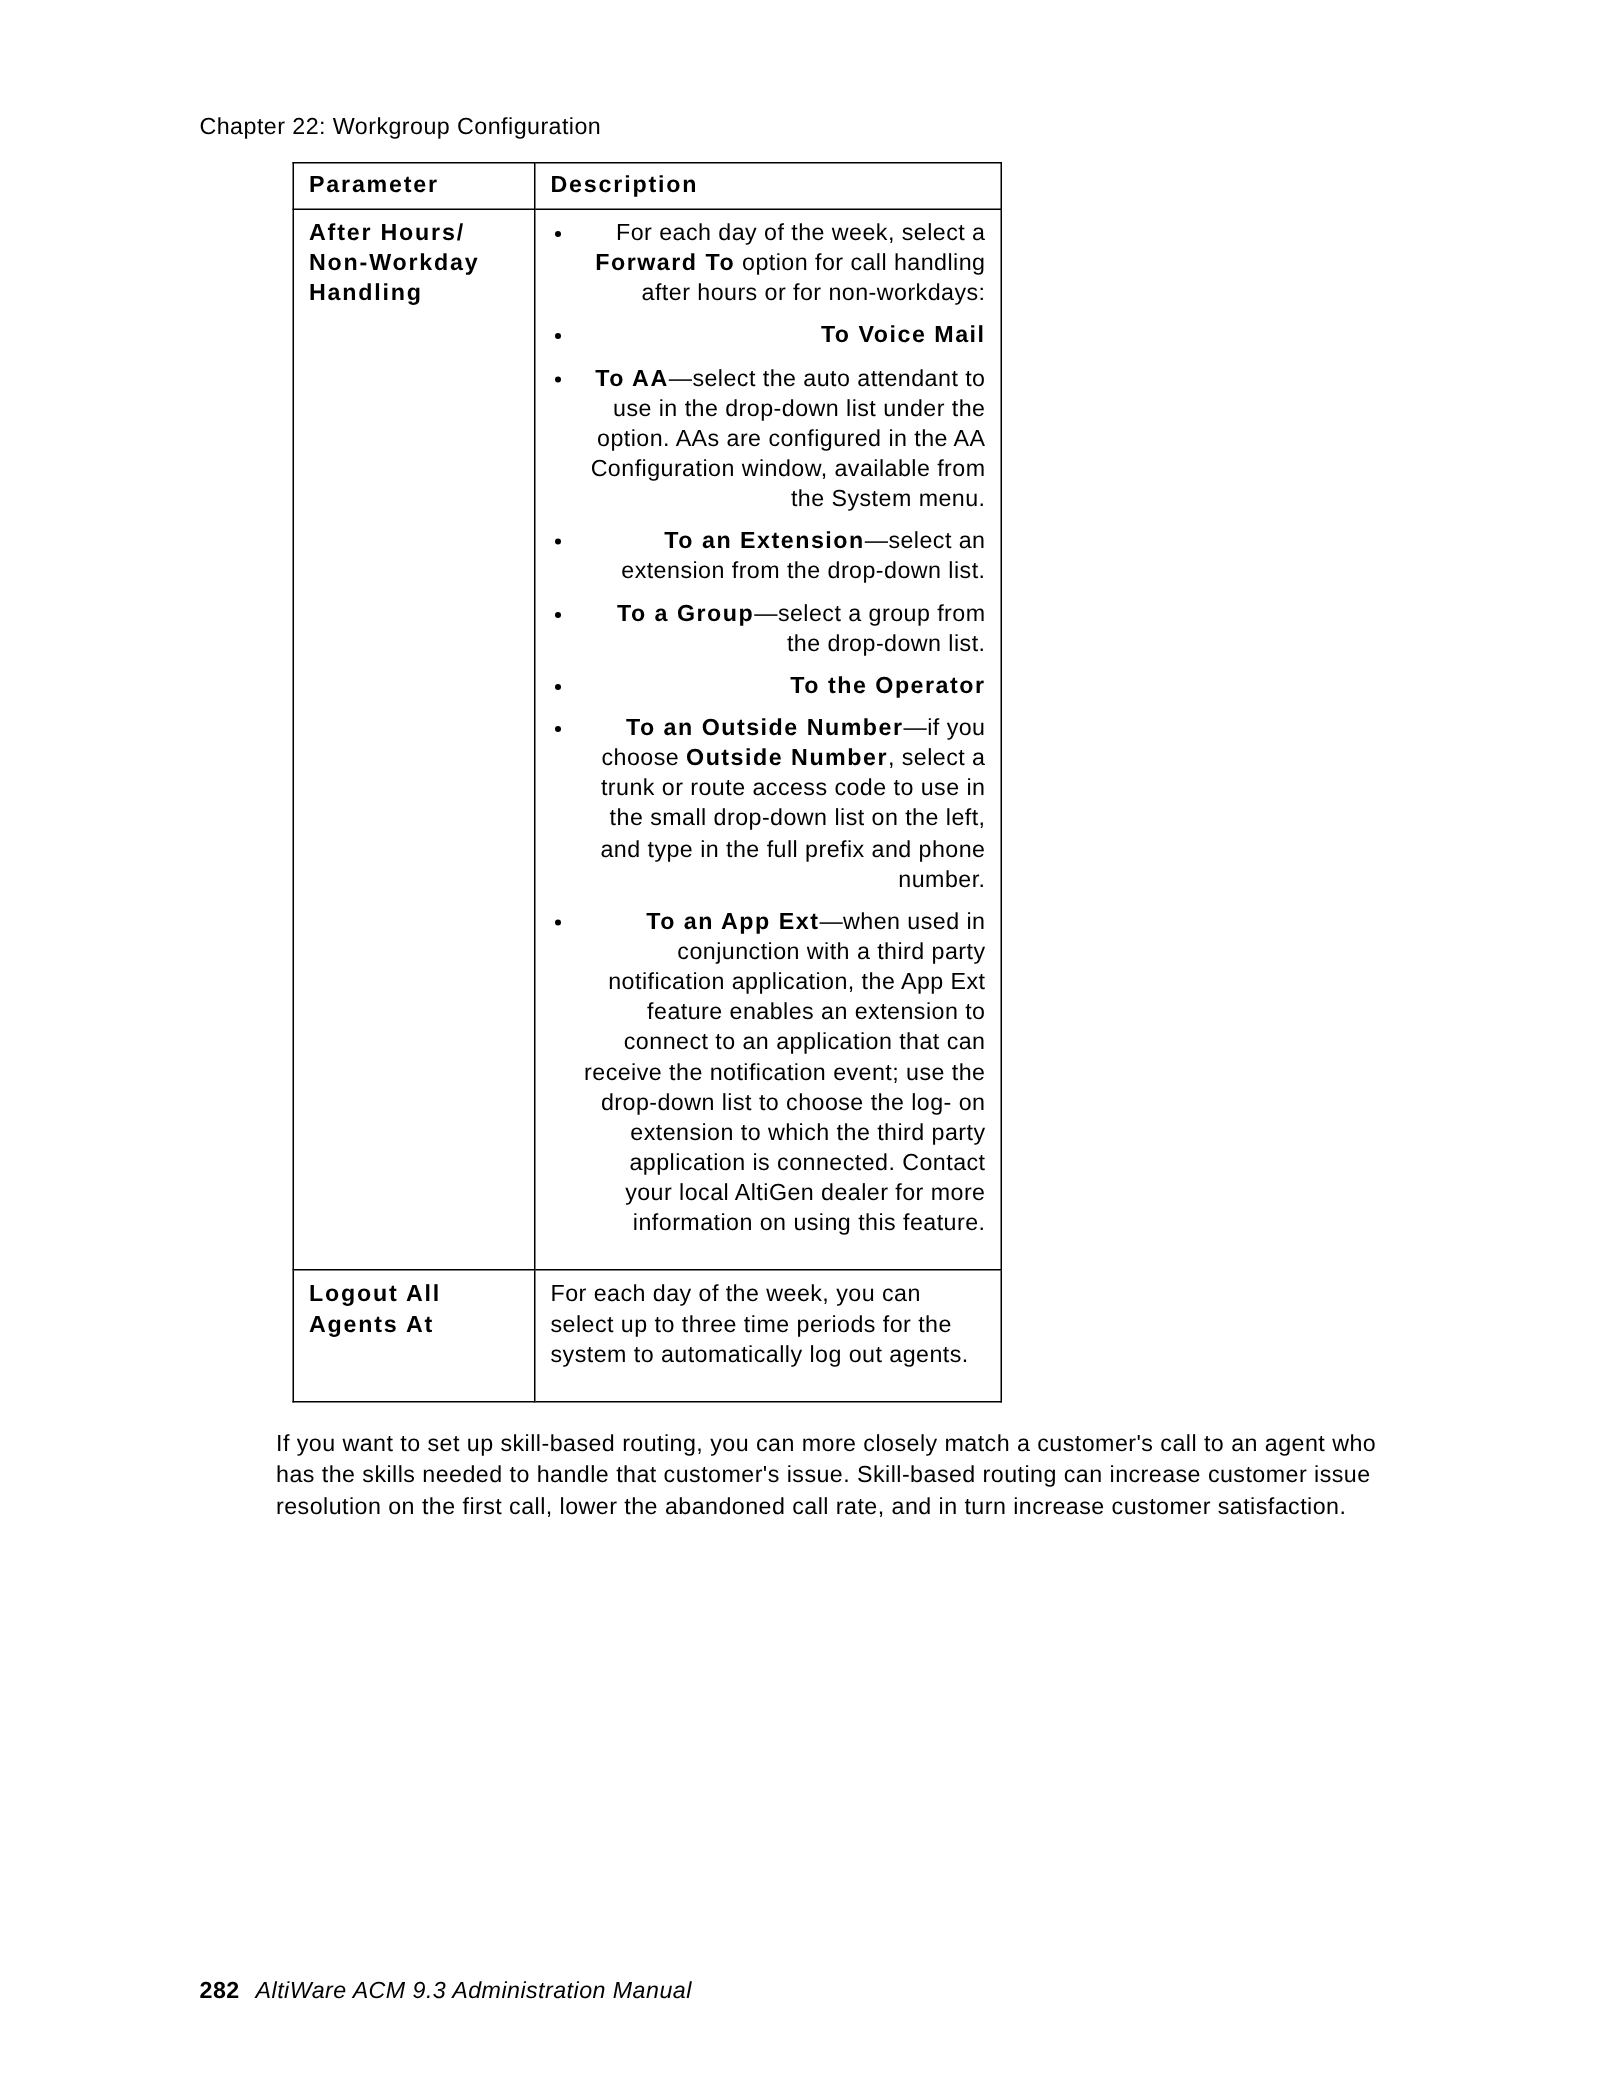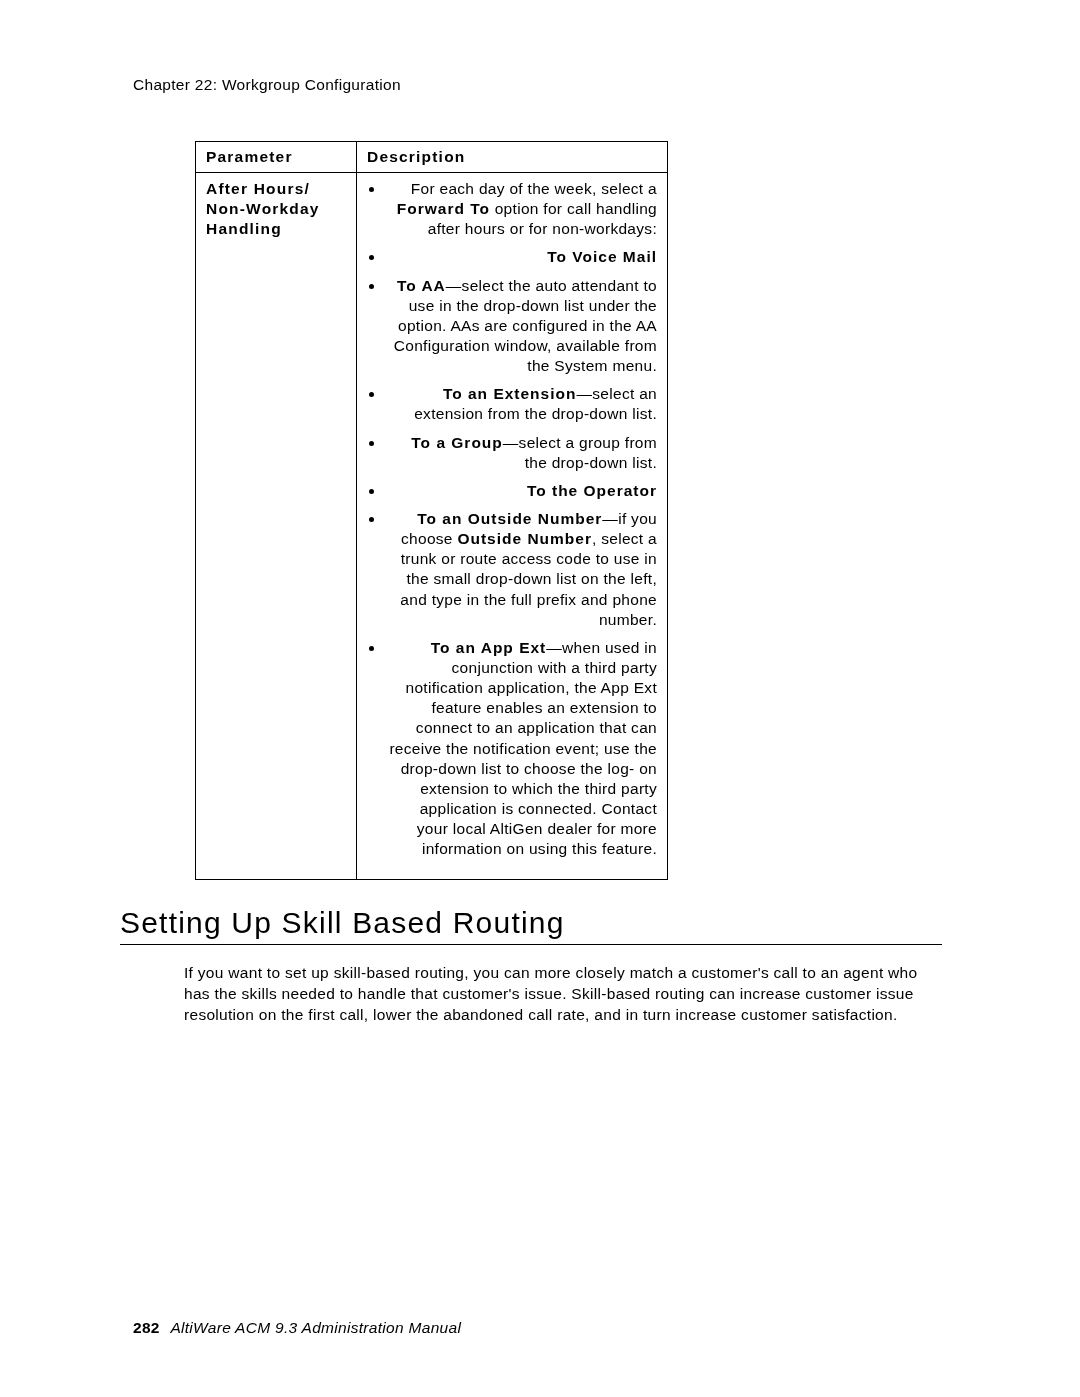--- a/index.html
+++ b/index.html
@@ -24,21 +24,20 @@
     left: 133px;
     font-size: 15.5px;
     letter-spacing: 0.3px;
     margin-top: 14px;
   }
   .content-area {
     position: absolute;
     top: 108px;
     left: 120px;
     width: 822px;
-    margin-top: 33px;
   }
   table.param-table {
     border-collapse: collapse;
     margin-left: 75px;
     width: 473px;
     font-size: 15.5px;
   }
   table.param-table th {
     border: 1.5px solid #000;
     padding: 6px 10px 6px 10px;
@@ -124,24 +123,31 @@
               <li><span class="b">To Voice Mail</span></li>
               <li><span class="b">To AA</span><span>—select the auto attendant to use in the drop-down list under the option. AAs are configured in the AA Configuration window, available from the System menu.</span></li>
               <li><span class="b">To an Extension</span><span>—select an extension from the drop-down list.</span></li>
               <li><span class="b">To a Group</span><span>—select a group from the drop-down list.</span></li>
               <li><span class="b">To the Operator</span></li>
               <li><span class="b">To an Outside Number</span><span>—if you choose </span><span class="b">Outside Number</span><span>, select a trunk or route access code to use in the small drop-down list on the left, and type in the full prefix and phone number.</span></li>
               <li><span class="b">To an App Ext</span><span>—when used in conjunction with a third party notification application, the App Ext feature enables an extension to connect to an application that can receive the notification event; use the drop-down list to choose the log- on extension to which the third party application is connected. Contact your local AltiGen dealer for more information on using this feature.</span></li>
             </ul>
           </td>
         </tr>
+        <tr>
+          <td>
+            <span class="param-name">Logout All Agents At</span>
+          </td>
+          <td>
+            <div class="plain-desc">For each day of the week, you can select up to three time periods for the system to automatically log out agents.</div>
+          </td>
+        </tr>
       </tbody>
     </table>
 
-    <h2 class="section-heading">Setting Up Skill Based Routing</h2>
 
     <p class="body-para">If you want to set up skill-based routing, you can more closely match a customer's call to an agent who has the skills needed to handle that customer's issue. Skill-based routing can increase customer issue resolution on the first call, lower the abandoned call rate, and in turn increase customer satisfaction.</p>
 
   </div>
 
   <div class="footer">
     <span class="page-num">282</span>
     <span class="manual">AltiWare ACM 9.3 Administration Manual</span>
   </div>
 

